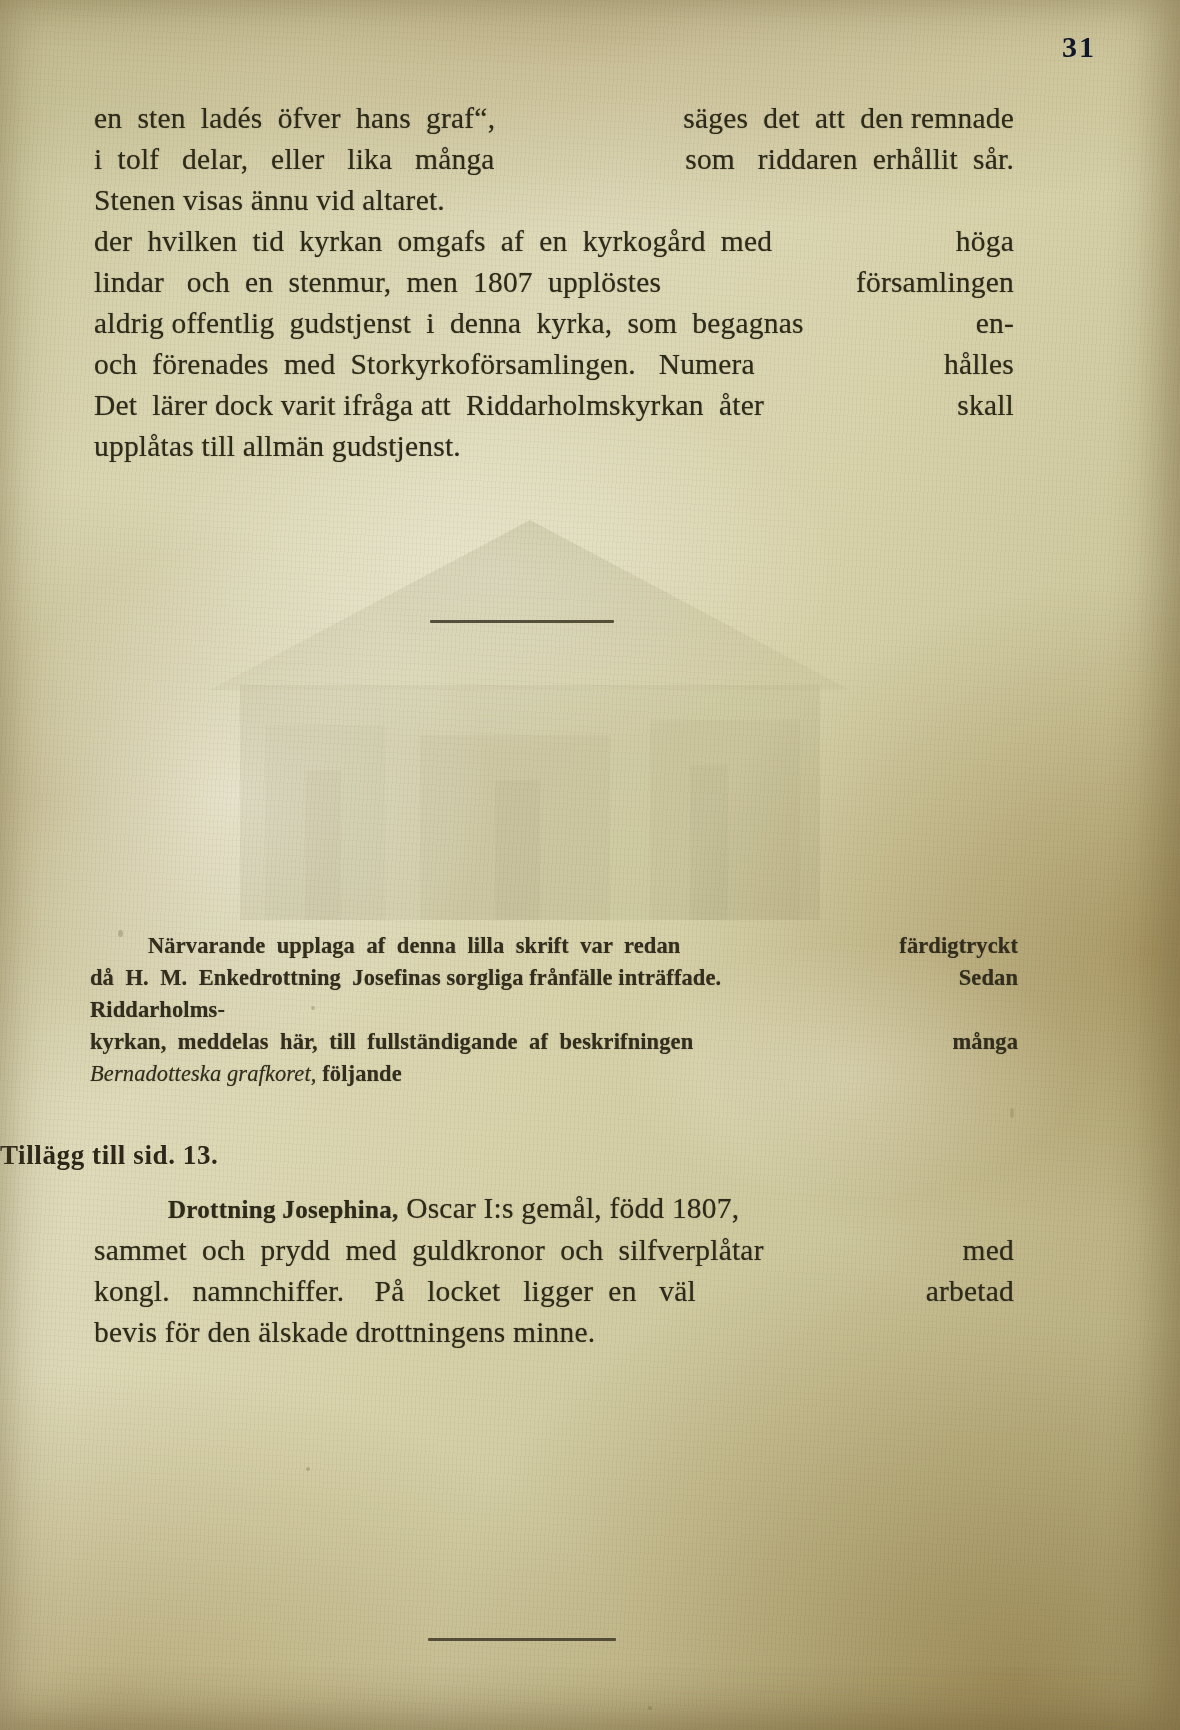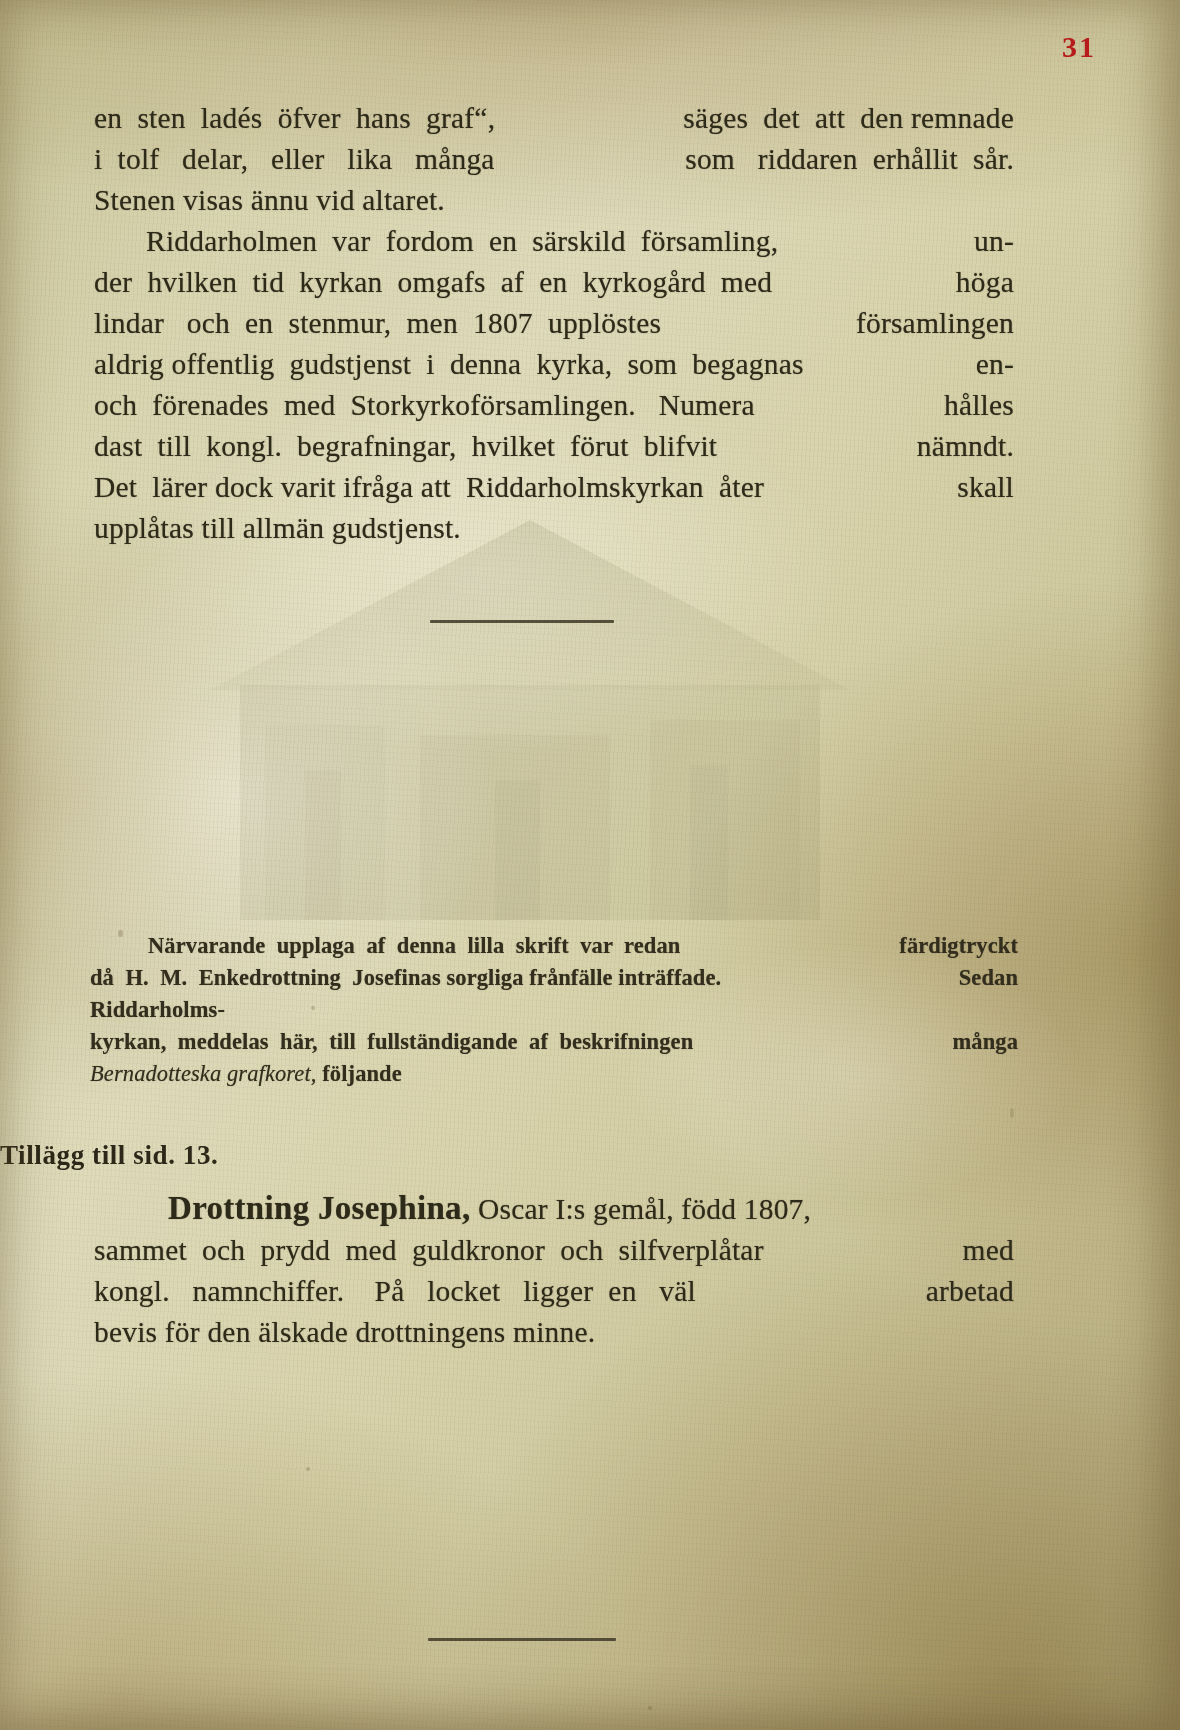--- a/index.html
+++ b/index.html
@@ -78,21 +78,21 @@
     pointer-events: none;
   }
 
   
   .folio {
     position: absolute;
     top: 30px;
     right: 84px;
     font-size: 30px;
     letter-spacing: 2px;
-    color: #b91c1c;
+    color: #0f172a;
     font-weight: 600;
   }
 
   .block {
     position: absolute;
     left: 62px;
     width: 920px;
     margin-left: 32px;
   }
 
@@ -131,21 +131,21 @@
     width: 1180px;
     text-align: left;
     font-size: 27px;
     font-weight: 700;
     letter-spacing: .6px;
     color: #2c2718;
   }
 
   .lead {
     font-weight: 700;
-    font-size: 33px;
+    font-size: 25px;
     letter-spacing: .3px;
   }
 
   .rule {
     position: absolute;
     height: 3px;
     background: #4a4330;
     opacity: .92;
     border-radius: 1px;
   }
@@ -188,43 +188,35 @@
       <span>säges  det  att  den remnade</span>
     </div>
     <div class="body-line just">
       <span>i  tolf   delar,   eller   lika   många</span>
       <span>som   riddaren  erhållit  sår.</span>
     </div>
     <div class="body-line">Stenen  visas  ännu  vid  altaret.</div>
   </div>
 
   <div class="block" style="top:221px">
-    <div class="body-line just indent">
-      <span>Riddarholmen  var  fordom  en  särskild  församling,</span>
-      <span>un-</span>
-    </div>
     <div class="body-line just">
       <span>der  hvilken  tid  kyrkan  omgafs  af  en  kyrkogård  med</span>
       <span>höga</span>
     </div>
     <div class="body-line just">
       <span>lindar   och  en  stenmur,  men  1807  upplöstes</span>
       <span>församlingen</span>
     </div>
     <div class="body-line just">
       <span>aldrig offentlig  gudstjenst  i  denna  kyrka,  som  begagnas</span>
       <span>en-</span>
     </div>
     <div class="body-line just">
       <span>och  förenades  med  Storkyrkoförsamlingen.   Numera</span>
       <span>hålles</span>
-    </div>
-    <div class="body-line just">
-      <span>dast  till  kongl.  begrafningar,  hvilket  förut  blifvit</span>
-      <span>nämndt.</span>
     </div>
     <div class="body-line just">
       <span>Det  lärer dock varit ifråga att  Riddarholmskyrkan  åter</span>
       <span>skall</span>
     </div>
     <div class="body-line">upplåtas  till  allmän  gudstjenst.</div>
   </div>
 
   <div class="rule" style="left:430px; top:620px; width:184px;"></div>
 

